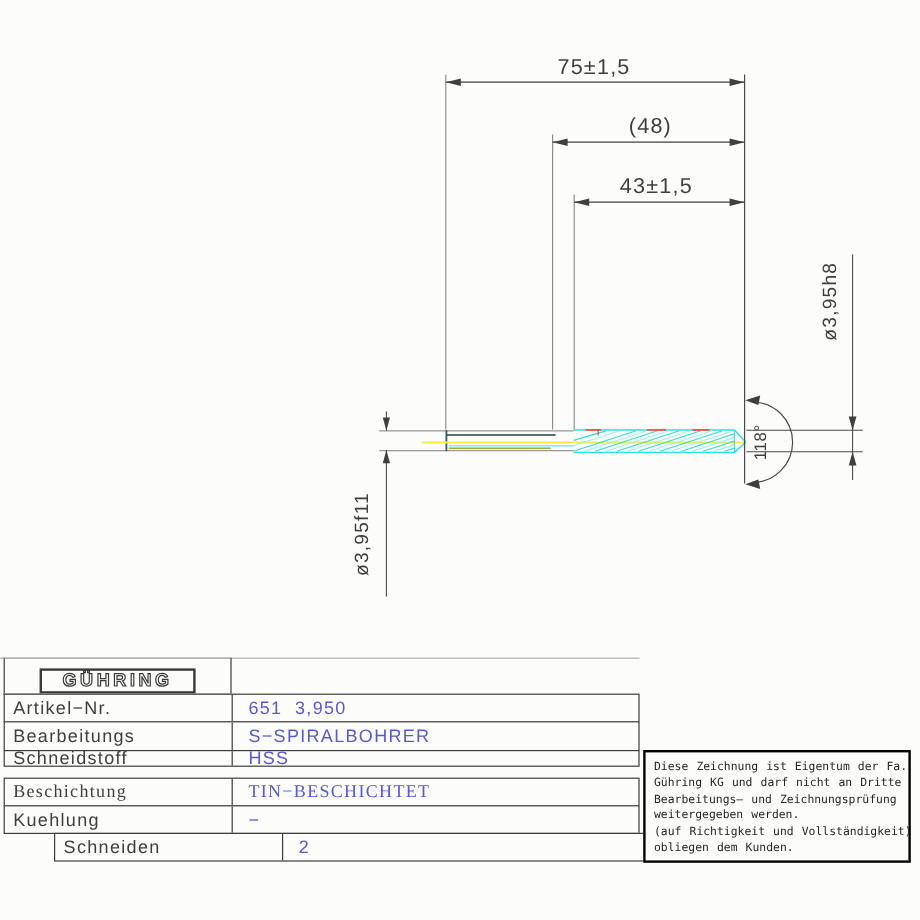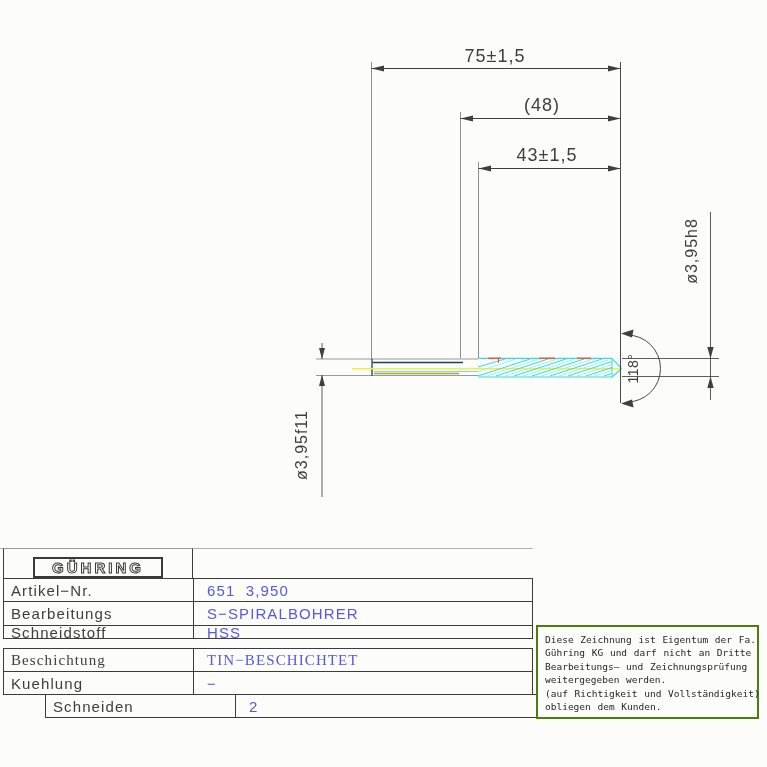--- a/index.html
+++ b/index.html
@@ -21,21 +21,21 @@
   .trow{position:absolute;left:3px;width:530px;box-sizing:border-box;border:1px solid #3c3c3c;
         display:flex;background:#fcfcfa;}
   .tlabel{width:190px;box-sizing:border-box;border-right:1px solid #3c3c3c;
           font-size:15px;letter-spacing:1.1px;color:#3e3e3e;padding-left:7px;
           display:flex;align-items:center;}
   .tvalue{flex:1;font-size:15px;letter-spacing:1.1px;color:#5558e2;padding-left:13px;
           display:flex;align-items:center;white-space:pre;}
 
   
   .note{position:absolute;left:536px;top:625px;width:223px;height:94px;box-sizing:border-box;
-        border:2px solid #4d7c0f;padding:6px 4px 0 7px;background:#fcfcfa;}
+        border:2px solid #000000;padding:6px 4px 0 7px;background:#fcfcfa;}
   .note div{font-family:"DejaVu Sans Mono",monospace;font-size:9.5px;line-height:13.4px;
             color:#262626;letter-spacing:0;word-spacing:1px;white-space:nowrap;}
 </style>
 </head>
 <body>
 
 <div class="canvas">
 
   
   <svg width="767" height="545" viewBox="0 0 767 545">

